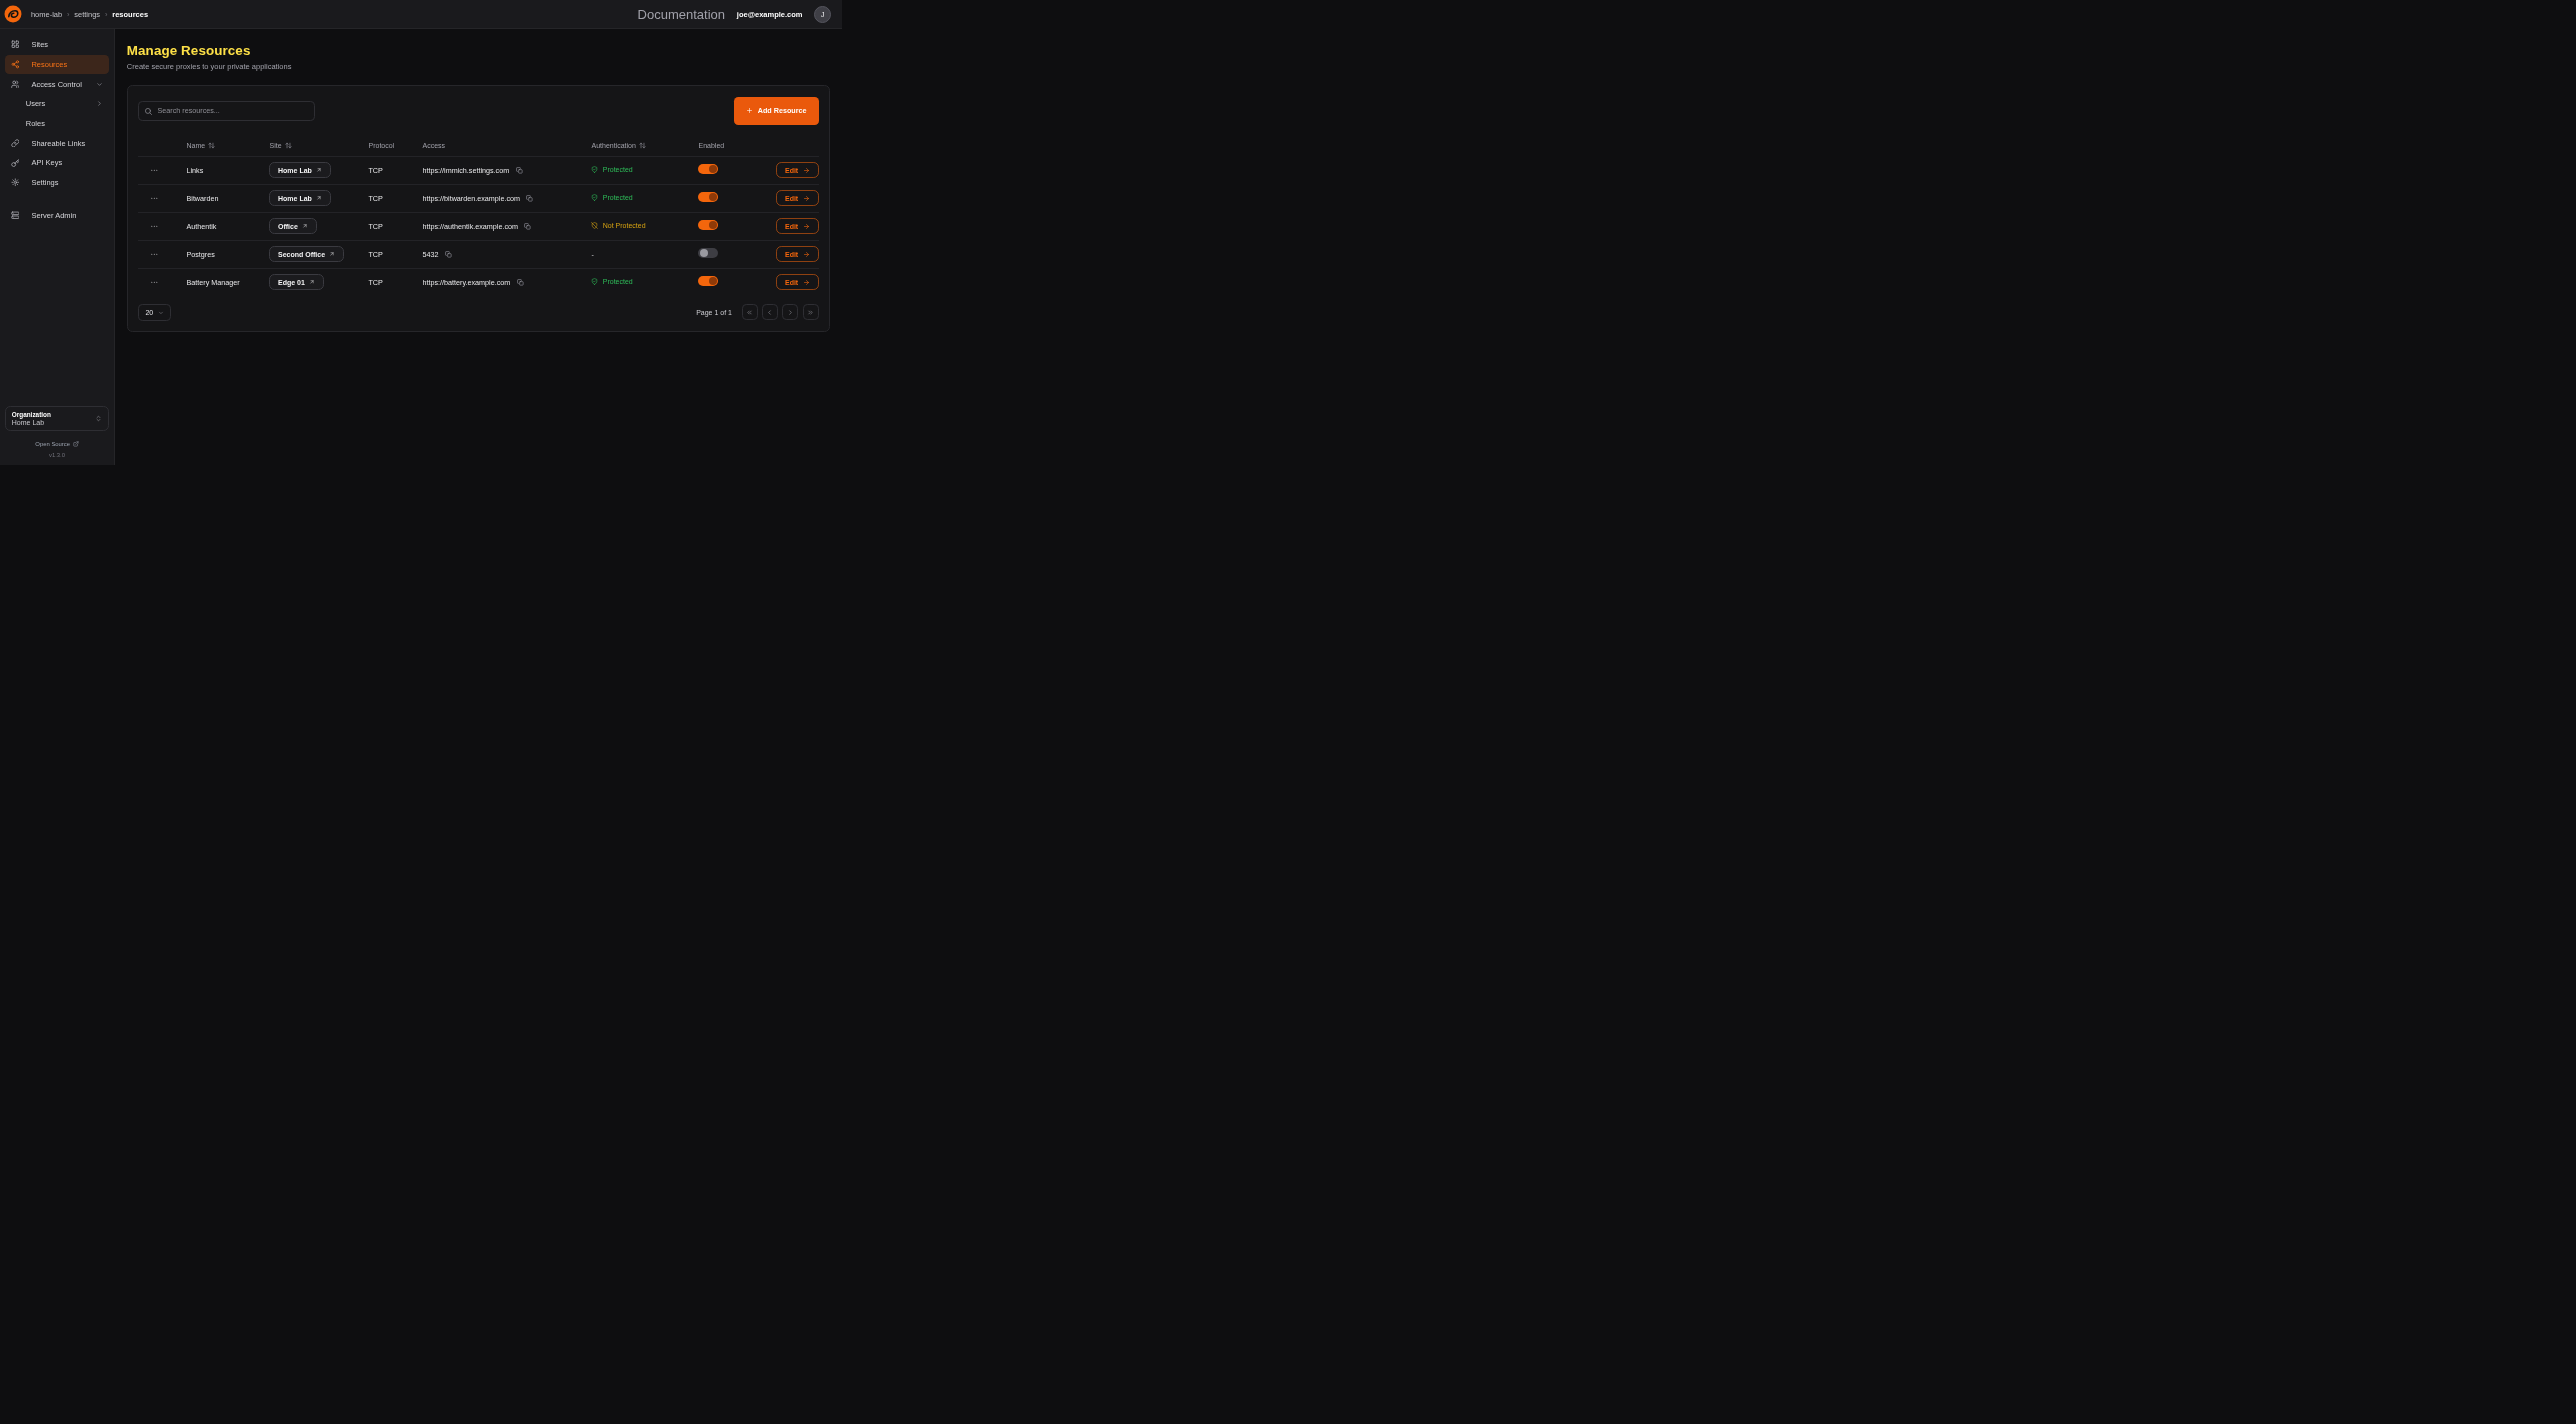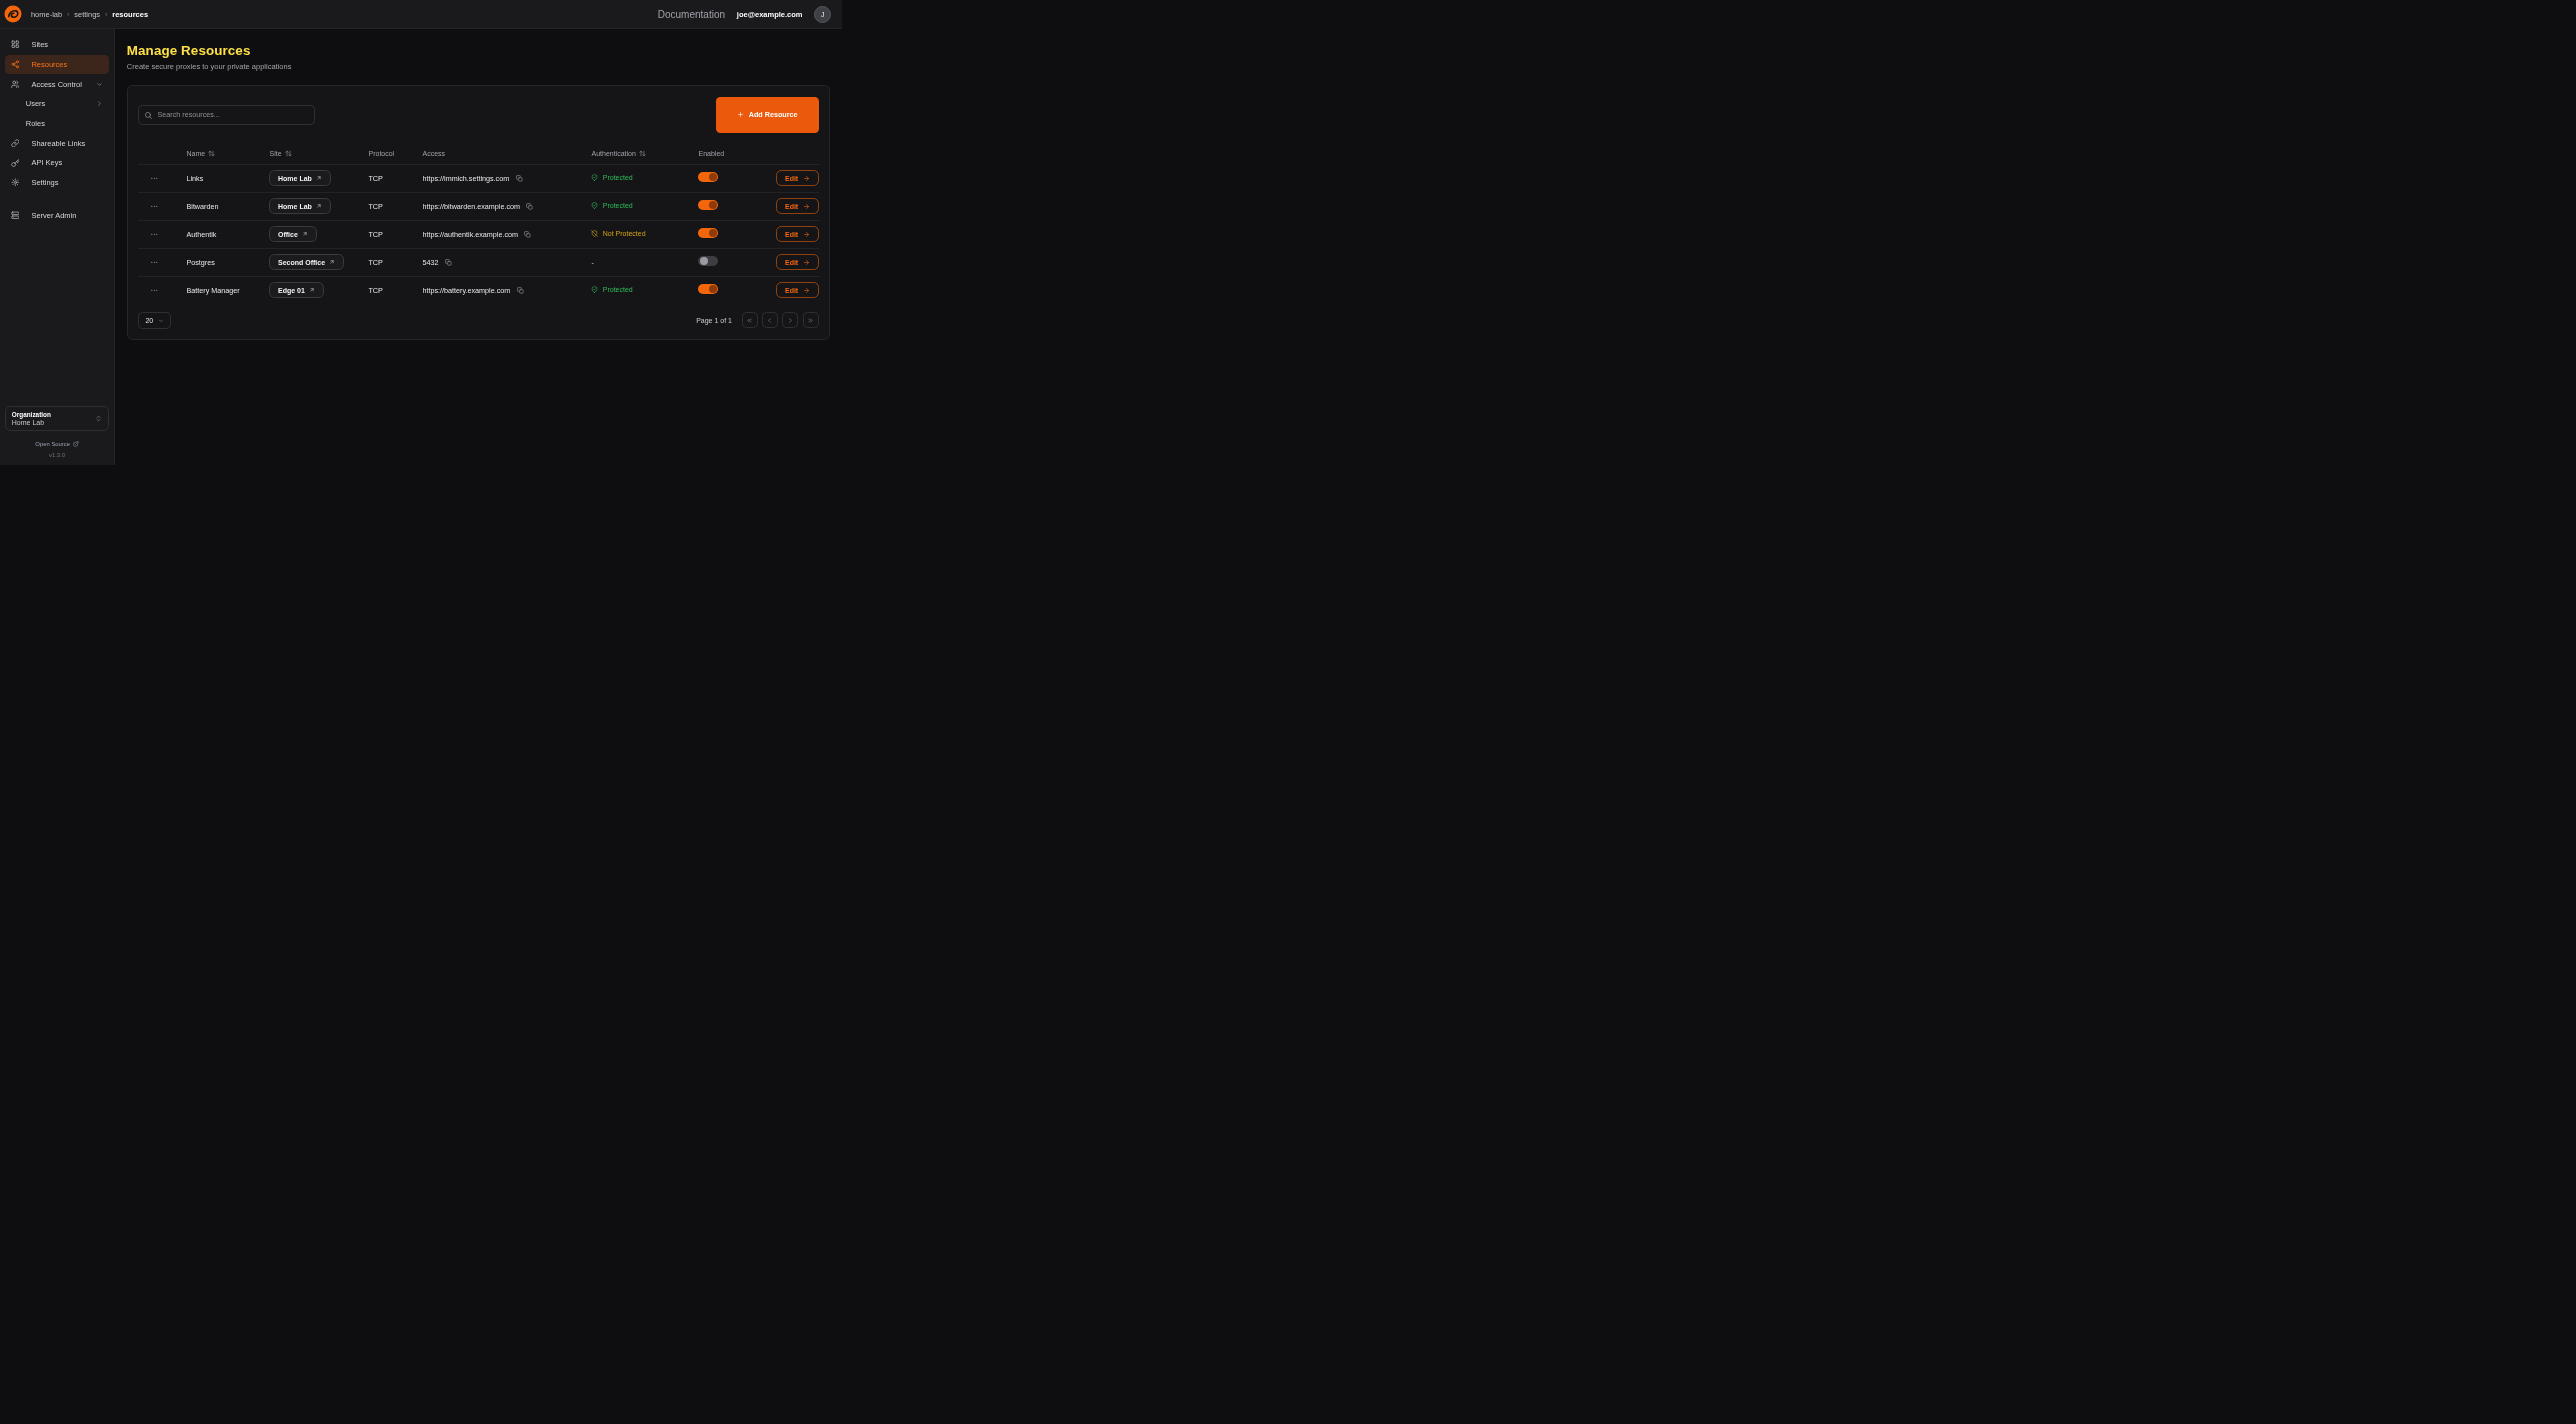--- a/index.html
+++ b/index.html
@@ -19,21 +19,21 @@
   .topbar {
     height:29px; background:#1a1a1d; border-bottom:0.5px solid #252528;
     display:flex; align-items:center; padding:0 10.7px 0 4.3px;
   }
   .logo { width:18px; height:18px; margin-right:8.6px; flex:0 0 auto; }
   .crumbs { display:flex; align-items:center; gap:4.8px; font-size:7.5px; }
   .crumb { color:#c2c2c7; cursor:pointer; }
   .crumb-sep { color:#6b6b72; }
   .crumb.current { color:#ffffff; font-weight:700; }
   .topbar-right { margin-left:auto; display:flex; align-items:center; gap:11.8px; }
-  .doc-link { color:#a1a1aa; font-size:10px; cursor:pointer; }
+  .doc-link { color:#a1a1aa; font-size:13px; cursor:pointer; }
   .user-email { color:#ffffff; font-size:7.5px; font-weight:700; }
   .avatar {
     width:17px; height:17px; border-radius:50%; background:#3f3f46; border:0.5px solid #55555e;
     color:#f4f4f5; font-size:7px; display:flex; align-items:center; justify-content:center; cursor:pointer;
   }
 
   
   .shell { display:flex; height:436px; }
   .sidebar {
     width:115px; flex:0 0 auto; background:#1a1a1d; border-right:0.5px solid #252528;
@@ -73,22 +73,22 @@
   }
   .panel-top { display:flex; align-items:center;gap:21px; }
   .search-wrap { position:relative; width:177px; }
   .search-wrap .sic { position:absolute; left:5.9px; top:5.4px; color:#8f8f96; }
   .search-input {
     width:100%; height:19.3px; background:transparent; border:0.5px solid #2e2e33; border-radius:4.3px;
     color:#e4e4e7; font-size:7.2px; padding:0 6.4px 0 18px; font-family:"Liberation Sans", sans-serif; outline:none;
   }
   .search-input::placeholder { color:#8f8f96; }
   .add-btn {
-    margin-left:auto; height:36px; background:#ea590c; color:#ffffff; border:none; border-radius:4.3px;
-    font-size:7.2px; font-weight:600; padding:0 21px; display:inline-flex; align-items:center; gap:4.3px;
+    margin-left:auto; height:28px; background:#ea590c; color:#ffffff; border:none; border-radius:4.3px;
+    font-size:7.2px; font-weight:600; padding:0 12px; display:inline-flex; align-items:center; gap:4.3px;
     cursor:pointer; font-family:"Liberation Sans", sans-serif;
   }
 
   
   .grid-row {
     display:grid;
     grid-template-columns:48px 83px 99px 54px 169px 107px 75px 1fr;
     align-items:center;
   }
   .thead { margin-top:11.8px; padding:5.4px 0 6.4px 0; }

